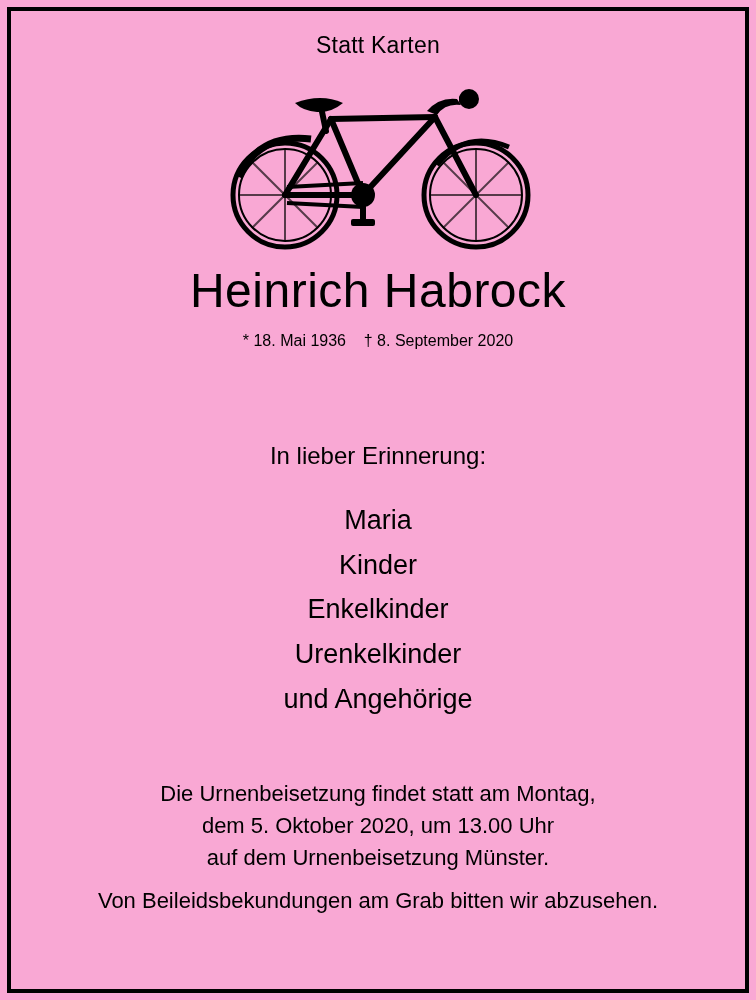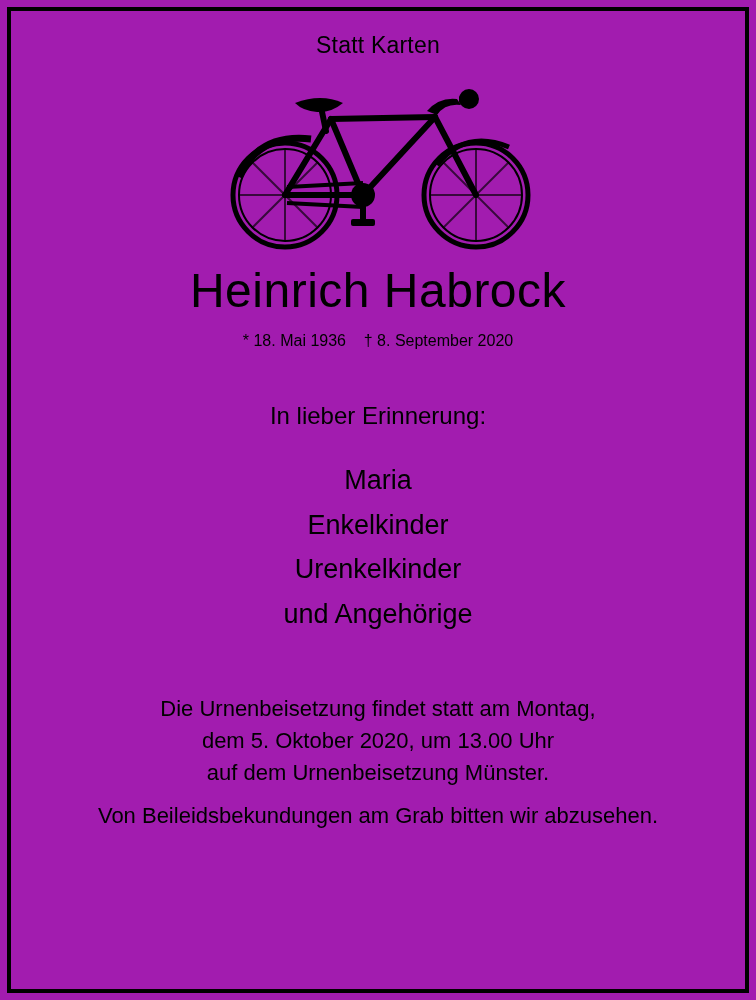--- a/index.html
+++ b/index.html
@@ -8,21 +8,21 @@
     background: #ffffff;
   }
   body {
     font-family: "Liberation Sans", sans-serif;
     color: #000000;
   }
   .page {
     width: 756px;
     height: 1000px;
     box-sizing: border-box;
-    background: #a21caf;
+    background: #f9a8d4;
     position: relative;
     overflow: hidden;
   }
   .border-outer {
     position: absolute;
     left: 7px;
     top: 7px;
     right: 7px;
     bottom: 7px;
     border: 4px solid #000000;
@@ -65,21 +65,21 @@
     text-align: center;
     line-height: 1.1;
   }
   .dates {
     margin-top: 14px;
     font-size: 16px;
     text-align: right;
     white-space: pre;
   }
   .memory {
-    margin-top: 52px;
+    margin-top: 92px;
     font-size: 24px;
     text-align: center;
   }
   .family {
     margin-top: 28px;
     text-align: center;
     font-size: 27px;
     line-height: 1.66;
   }
   .family div {
@@ -170,20 +170,21 @@
     </div>
 
     <div class="name">Heinrich Habrock</div>
 
     <div class="dates">* 18. Mai 1936    † 8. September 2020</div>
 
     <div class="memory">In lieber Erinnerung:</div>
 
     <div class="family">
       <div>Maria</div>
+      <div>Kinder</div>
       <div>Enkelkinder</div>
       <div>Urenkelkinder</div>
       <div>und Angehörige</div>
     </div>
 
     <div class="funeral">
       <div>Die Urnenbeisetzung findet statt am Montag,</div>
       <div>dem 5. Oktober 2020, um 13.00 Uhr</div>
       <div>auf dem Urnenbeisetzung Münster.</div>
     </div>

